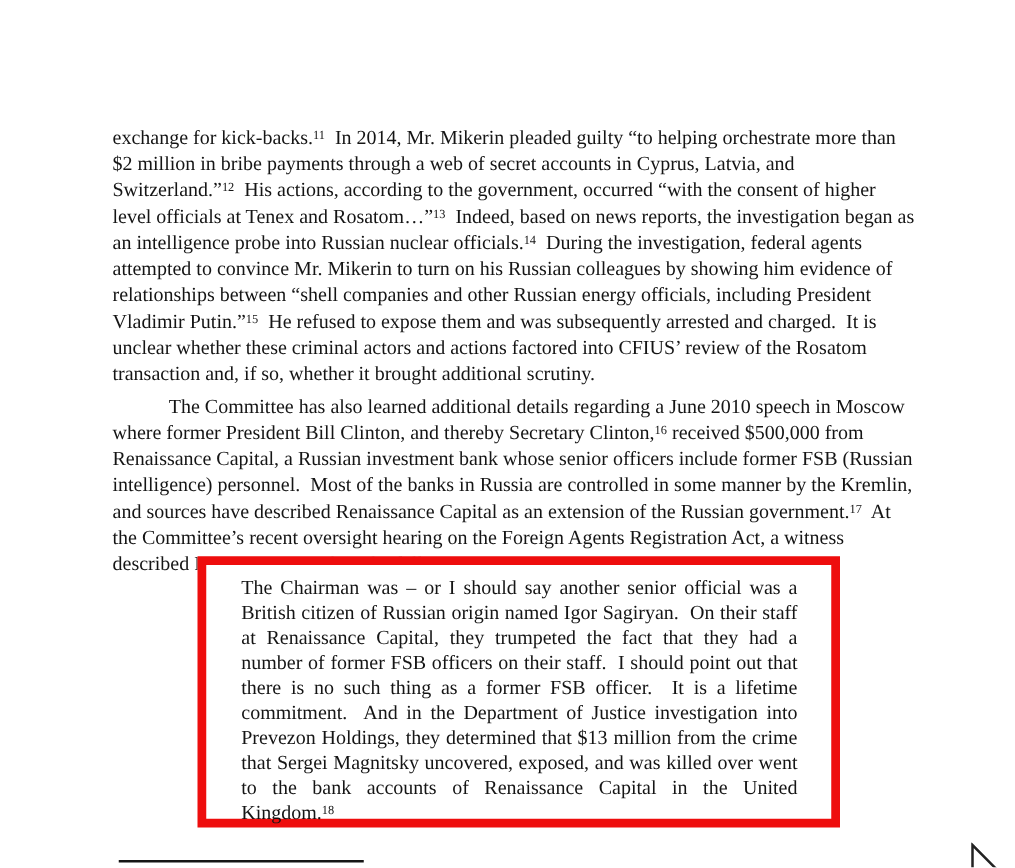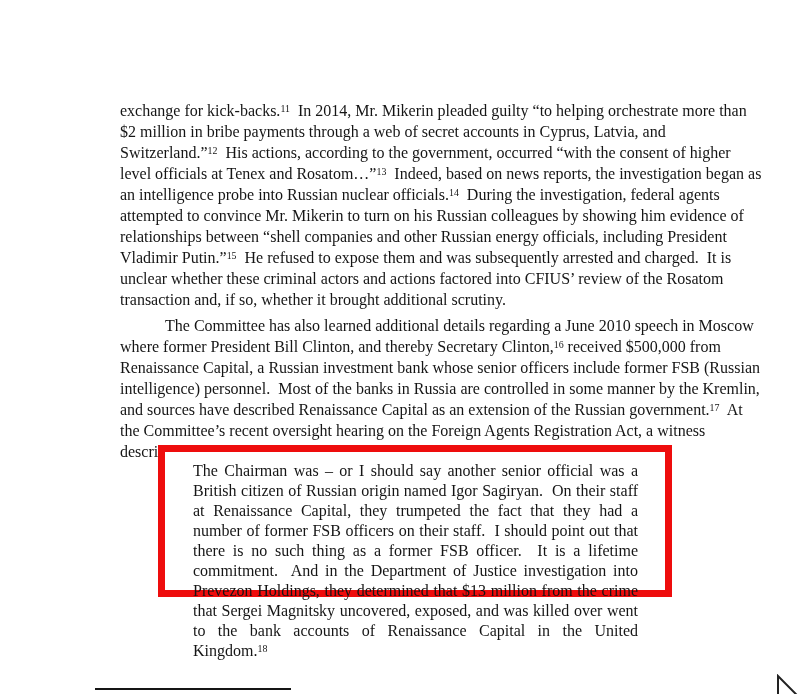--- a/index.html
+++ b/index.html
@@ -23,38 +23,37 @@
     white-space: nowrap;
   }
   .body-para {
     position: absolute;
     left: 90px;
     width: 642px;
     font-size: 16px;
     line-height: 21px;
     text-align: left;
     color: #151515;
-    margin-left: 30px;
   }
   .para-1 { top: 100px; }
   .para-2 { top: 315px; }
   .para-2 .para-text { text-indent: 45px; display: block; }
   sup {
     font-size: 0.62em;
     line-height: 0;
     vertical-align: baseline;
     position: relative;
     top: -0.45em;
   }
   .quote-box {
     position: absolute;
     left: 158px;
     top: 445px;
     width: 514px;
-    height: 152px;
+    height: 217px;
     border: 7px solid #ee0d0d;
     background: #ffffff;
     padding: 9px 27px 10px 28px;
   }
   .quote-text {
     font-size: 16px;
     line-height: 20px;
     text-align: justify;
     color: #151515;
   }

